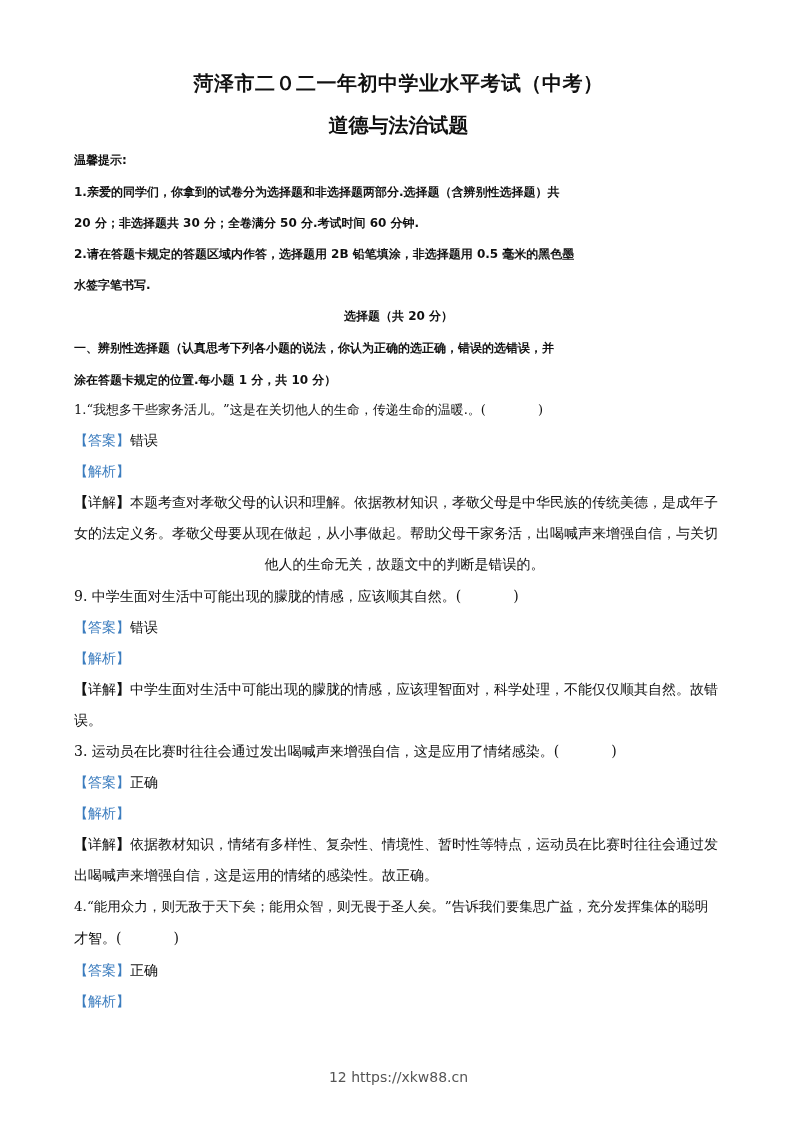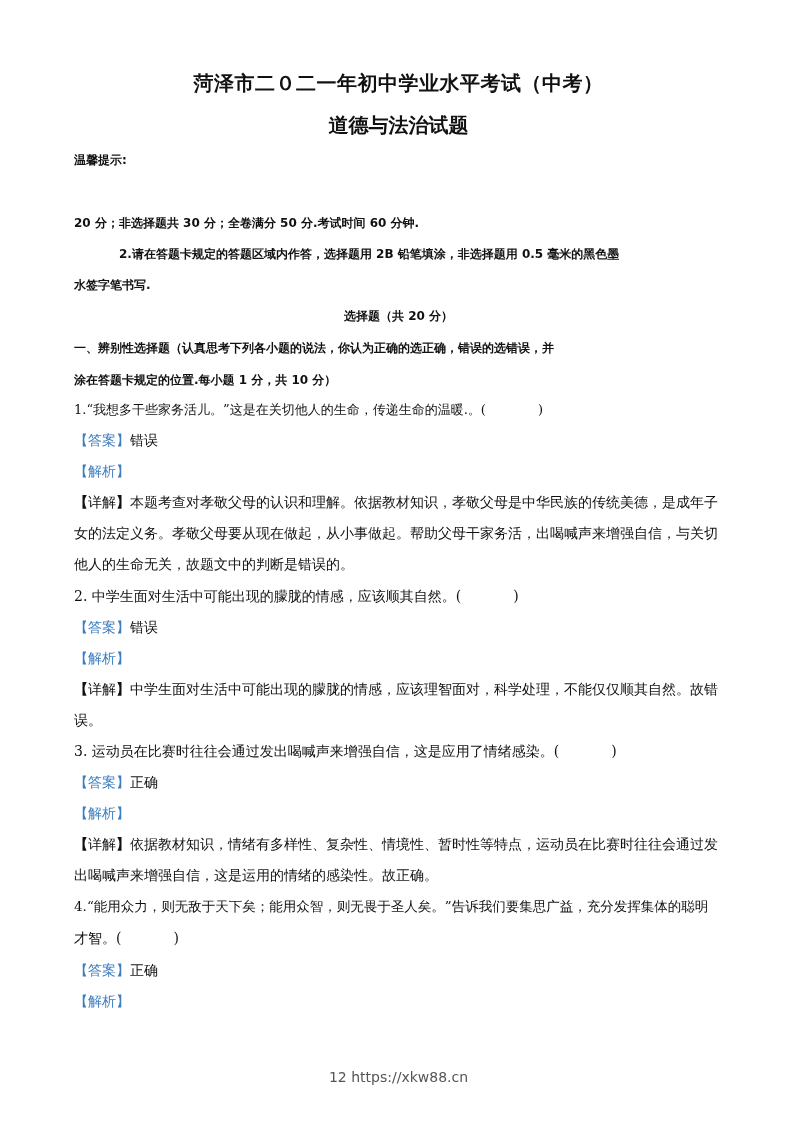--- a/index.html
+++ b/index.html
@@ -79,43 +79,44 @@
 </style>
 </head>
 <body>
 
 <div class="page">
 
   <div class="title-main">菏泽市二０二一年初中学业水平考试（中考）</div>
   <div class="title-sub">道德与法治试题</div>
 
   <div class="line bold" style="top:150px;">温馨提示:</div>
+  <div class="line bold" style="top:182px;">1.亲爱的同学们，你拿到的试卷分为选择题和非选择题两部分.选择题（含辨别性选择题）共</div>
   <div class="line bold" style="top:213px;">20 分；非选择题共 30 分；全卷满分 50 分.考试时间 60 分钟.</div>
-  <div class="line bold" style="top:244px;margin-left:45px;">2.请在答题卡规定的答题区域内作答，选择题用 2B 铅笔填涂，非选择题用 0.5 毫米的黑色墨</div>
+  <div class="line bold" style="top:244px;">2.请在答题卡规定的答题区域内作答，选择题用 2B 铅笔填涂，非选择题用 0.5 毫米的黑色墨</div>
   <div class="line bold" style="top:275px;">水签字笔书写.</div>
 
   <div class="line bold center" style="top:306px;">选择题（共 20 分）</div>
   <div class="line bold" style="top:338px;">一、辨别性选择题（认真思考下列各小题的说法，你认为正确的选正确，错误的选错误，并</div>
   <div class="line bold" style="top:370px;">涂在答题卡规定的位置.每小题 1 分，共 10 分）</div>
 
   <div class="line" style="top:400px; font-size:13px;">
     <span>1.“我想多干些家务活儿。”这是在关切他人的生命，传递生命的温暖.。(</span><span class="gap"></span><span>)</span>
   </div>
   <div class="line" style="top:430px;">
     <span class="tag-blue">【</span><span class="tag-blue">答案</span><span class="tag-blue">】</span><span>错误</span>
   </div>
   <div class="line tag-blue" style="top:461px;">【解析】</div>
   <div class="line" style="top:492px;">
     <span class="bracket-black">【</span><span>详解</span><span class="bracket-black">】</span><span>本题考查对孝敬父母的认识和理解。依据教材知识，孝敬父母是中华民族的传统美德，是成年子</span>
   </div>
   <div class="line" style="top:523px;">女的法定义务。孝敬父母要从现在做起，从小事做起。帮助父母干家务活，出喝喊声来增强自信，与关切</div>
-  <div class="line" style="top:554px;">他人的生命无关，故题文中的判断是错误的。</div>
+  <div class="line" style="top:554px;text-align:center;">他人的生命无关，故题文中的判断是错误的。</div>
 
   <div class="line" style="top:586px;">
-    <span>2. 中学生面对生活中可能出现的朦胧的情感，应该顺其自然。(</span><span class="gap"></span><span>)</span>
+    <span>9. 中学生面对生活中可能出现的朦胧的情感，应该顺其自然。(</span><span class="gap"></span><span>)</span>
   </div>
   <div class="line" style="top:617px;">
     <span class="tag-blue">【</span><span class="tag-blue">答案</span><span class="tag-blue">】</span><span>错误</span>
   </div>
   <div class="line tag-blue" style="top:648px;">【解析】</div>
   <div class="line" style="top:679px;">
     <span class="bracket-black">【</span><span>详解</span><span class="bracket-black">】</span><span>中学生面对生活中可能出现的朦胧的情感，应该理智面对，科学处理，不能仅仅顺其自然。故错</span>
   </div>
   <div class="line" style="top:710px;">误。</div>
 

